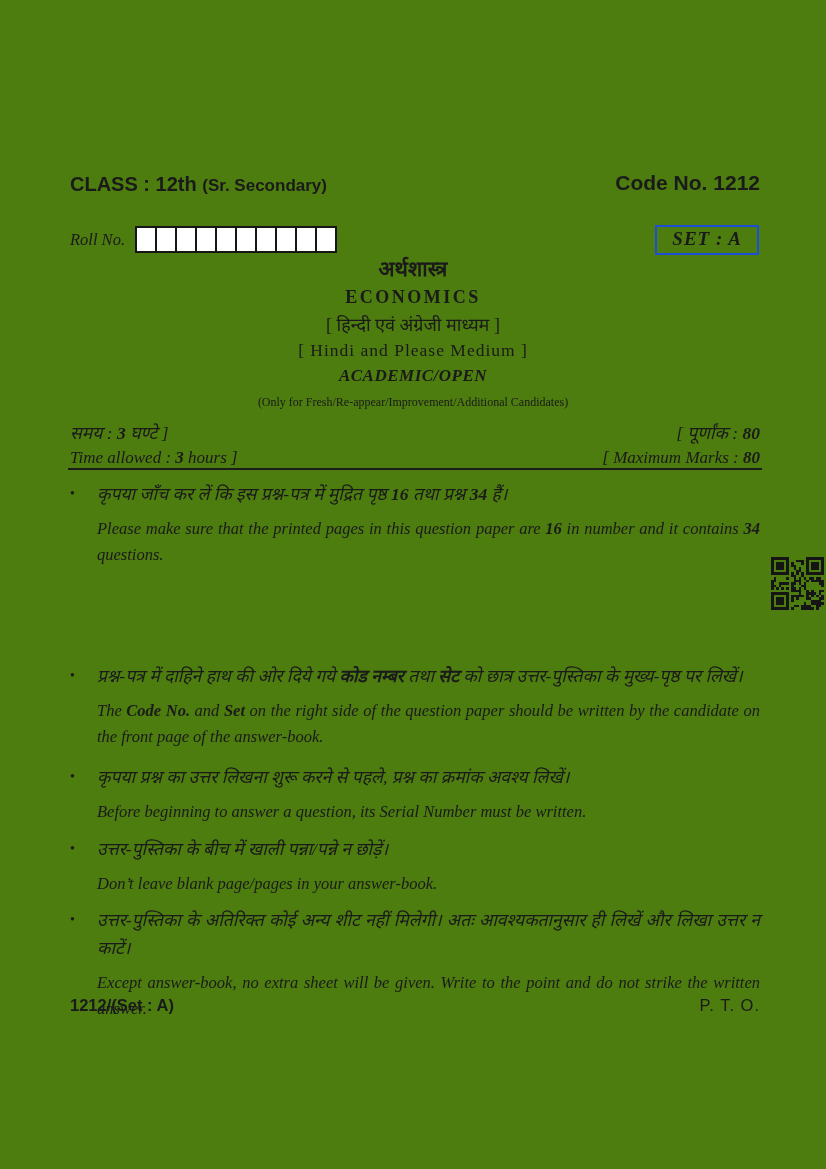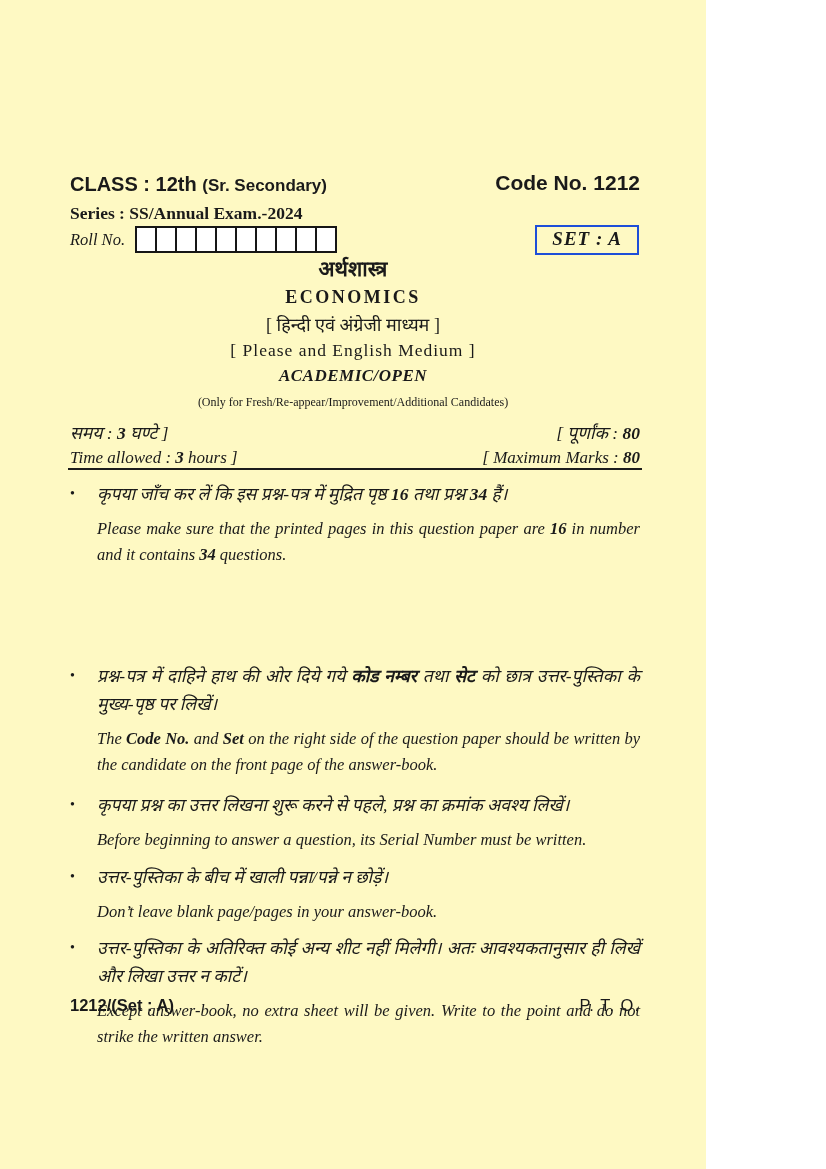--- a/index.html
+++ b/index.html
@@ -1,19 +1,19 @@
 <!DOCTYPE html>
 <html><head>
 <meta charset="utf-8">
 <style>
   html,body{margin:0;padding:0;background:#ffffff;}
   .page{
     position:relative;
-    width:706px;height:1169px;
-    background:#fef9c3;
+    width:826px;height:1169px;
+    background:#4d7c0f;
     color:#1a1a1a;
     font-family:"Liberation Serif","DejaVu Serif",serif;
     overflow:hidden;
   }
   .b{font-weight:bold;}
 
   
   .row-class{position:absolute;left:70px;top:172px;font-family:"Liberation Sans","DejaVu Sans",sans-serif;font-weight:bold;font-size:20px;line-height:24px;}
   .row-class .sub{font-size:17px;}
   .code-no{position:absolute;right:66px;top:170px;font-family:"Liberation Sans","DejaVu Sans",sans-serif;font-weight:bold;font-size:21px;line-height:25px;}
@@ -64,21 +64,20 @@
 </head>
 <body>
 
 <div class="page">
 
   <div class="row-class">
     <span>CLASS : 12th</span>
     <span class="sub">(Sr. Secondary)</span>
   </div>
   <div class="code-no">Code No. 1212</div>
-  <div class="series">Series : SS/Annual Exam.-2024</div>
 
   <div class="roll-row">
     <span class="roll-label">Roll No.</span>
     <span class="roll-boxes">
         <span class="roll-cell"></span>
         <span class="roll-cell"></span>
         <span class="roll-cell"></span>
         <span class="roll-cell"></span>
         <span class="roll-cell"></span>
         <span class="roll-cell"></span>
@@ -88,21 +87,21 @@
         <span class="roll-cell"></span>
       </span>
   </div>
 
   <div class="set-box">SET : A</div>
 
   <div class="title-block">
     <div class="t-subject-hi">अर्थशास्त्र</div>
     <div class="t-subject-en">ECONOMICS</div>
     <div class="t-medium-hi">[ हिन्दी एवं अंग्रेजी माध्यम ]</div>
-    <div class="t-medium-en">[ Please and English Medium ]</div>
+    <div class="t-medium-en">[ Hindi and Please Medium ]</div>
     <div class="t-stream">ACADEMIC/OPEN</div>
     <div class="t-elig">(Only for Fresh/Re-appear/Improvement/Additional Candidates)</div>
   </div>
 
   <div class="meta-block">
     <div class="meta-row hi">
       <span><span>समय : </span><span class="b">3</span><span> घण्टे ]</span></span>
       <span><span>[ पूर्णांक : </span><span class="b">80</span></span>
     </div>
     <div class="meta-row en">

